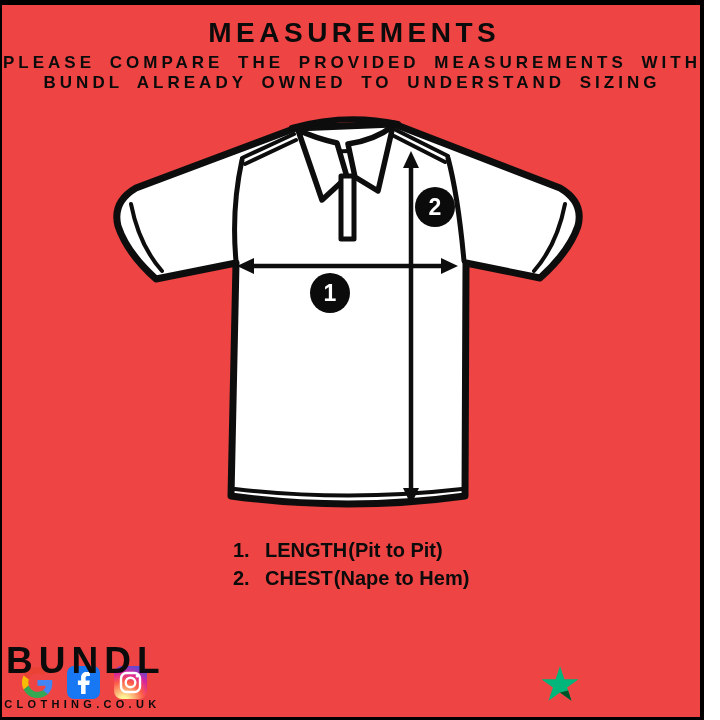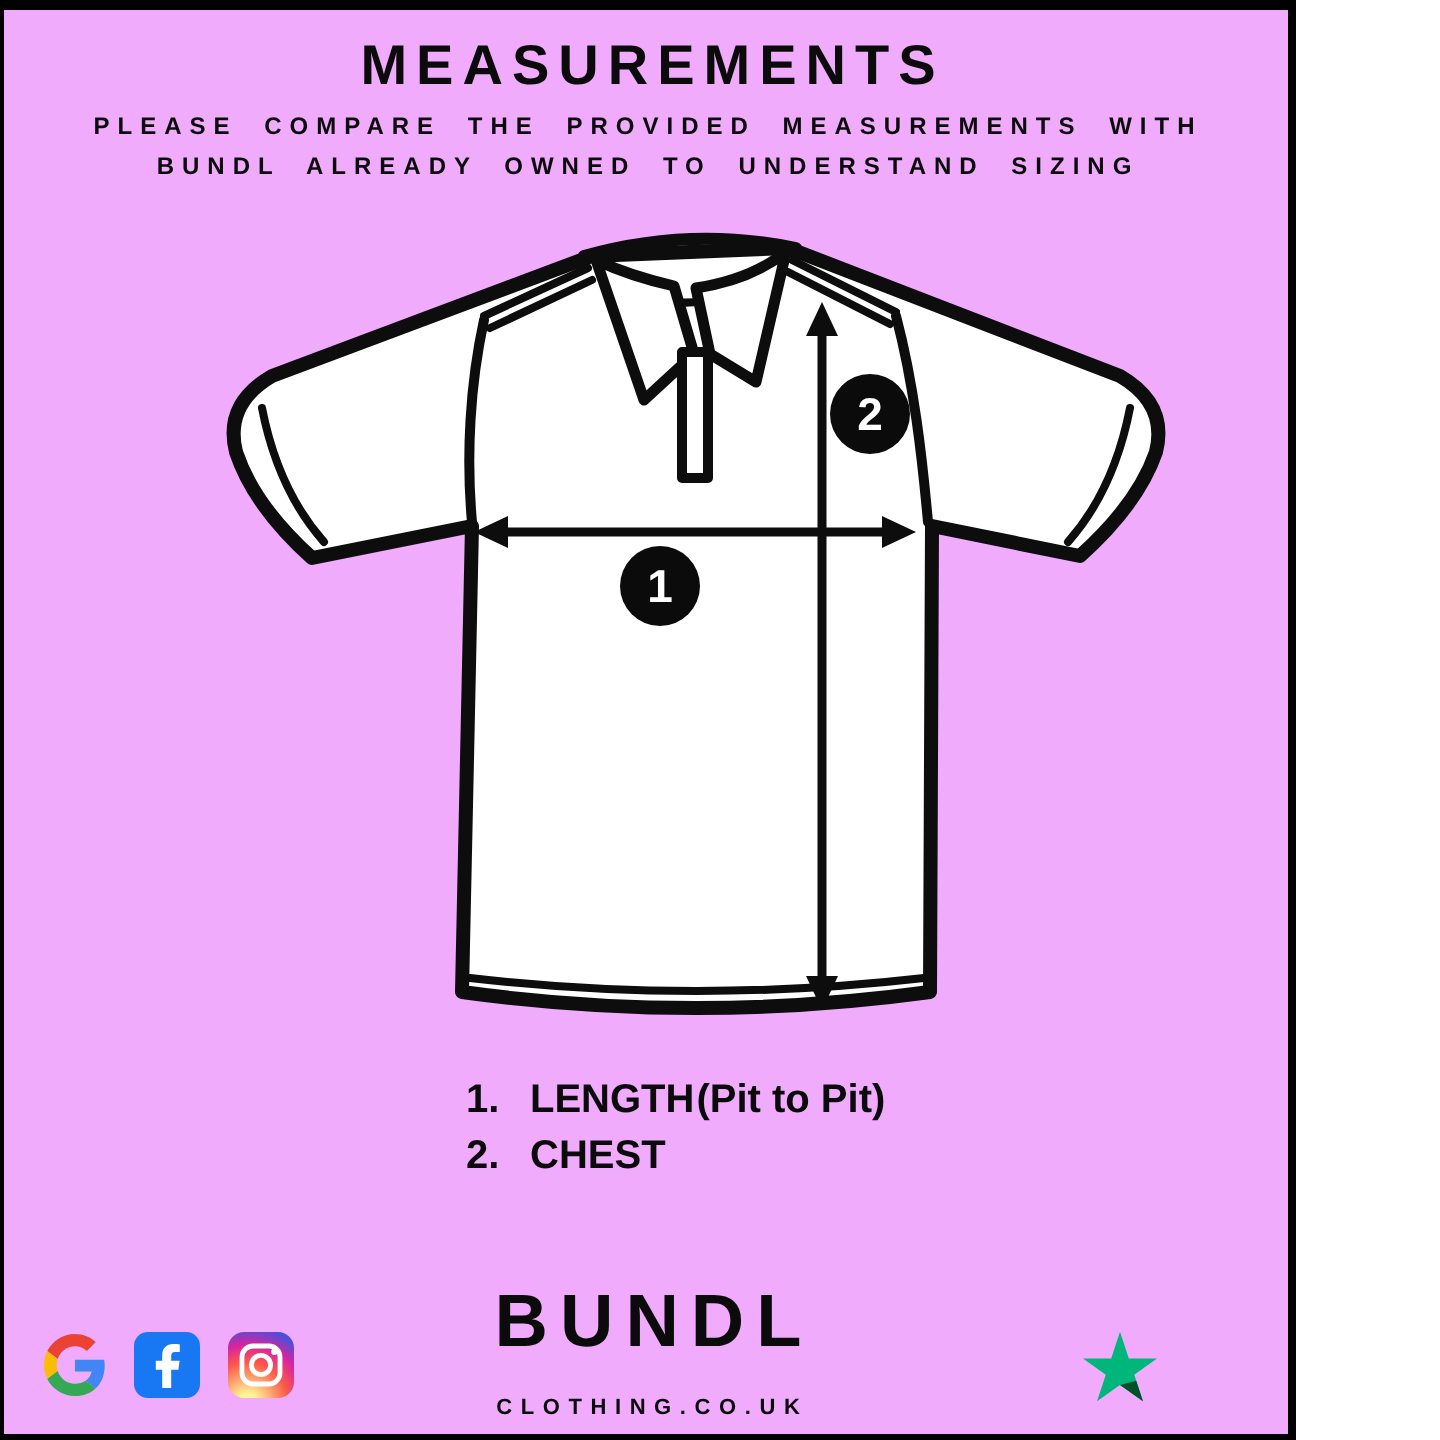--- a/index.html
+++ b/index.html
@@ -1,35 +1,35 @@
 <!DOCTYPE html>
 <html><head>
 <meta charset="utf-8">
 <style>
   html,body{margin:0;padding:0;background:#fff;}
-  .page{position:relative;width:648px;height:720px;background:#f0abfc;overflow:hidden;
+  .page{position:relative;width:704px;height:720px;background:#ef4444;overflow:hidden;
         font-family:"Liberation Sans",sans-serif;color:#0b0b0b;}
   .frame{position:absolute;inset:0;border-style:solid;border-color:#000;
          border-width:5px 4px 3px 2px;pointer-events:none;}
   .title{position:absolute;top:17px;left:0;right:0;text-align:center;
          font-size:28px;font-weight:800;letter-spacing:4.5px;text-indent:4.5px;}
   .subtitle{position:absolute;top:53px;left:0;right:0;text-align:center;
-            font-size:12px;font-weight:700;letter-spacing:4px;word-spacing:6px;line-height:20px;}
+            font-size:17px;font-weight:700;letter-spacing:4px;word-spacing:6px;line-height:20px;}
   .diagram-svg{position:absolute;left:0;top:0;}
   .marker{position:absolute;width:40px;height:40px;border-radius:50%;background:#0b0b0b;
           color:#fff;display:flex;align-items:center;justify-content:center;
           font-size:23px;font-weight:700;}
   .legend{position:absolute;left:233px;top:539px;font-size:20px;font-weight:700;}
   .legend-row{display:flex;align-items:baseline;height:28px;}
   .legend-num{width:32px;}
   .legend-det{margin-left:1px;}
   .social{position:absolute;left:22px;top:666px;display:flex;align-items:center;}
   .social .icon{display:block;}
   .icon-gap{margin-left:14px;}
-  .brand{position:absolute;left:0;right:0;top:642px;text-align:center;}
+  .brand{position:absolute;left:0;right:0;top:642px;}
   .brand-name{font-size:37px;font-weight:800;letter-spacing:6px;text-indent:6px;line-height:38px;}
   .brand-domain{font-size:11px;font-weight:700;letter-spacing:4.3px;text-indent:4.3px;margin-top:18px;}
   .trustpilot{position:absolute;left:541px;top:665px;display:flex;align-items:center;}
   .tp-label{font-size:28px;font-weight:700;letter-spacing:-1px;color:#191919;margin-left:6px;}
 </style>
 </head>
 <body>
 
 <div class="page">
   <div class="frame"></div>
@@ -97,20 +97,21 @@
 
   <div class="legend">
     <div class="legend-row">
       <span class="legend-num">1.</span>
       <span class="legend-lbl">LENGTH</span>
       <span class="legend-det">(Pit to Pit)</span>
     </div>
     <div class="legend-row">
       <span class="legend-num">2.</span>
       <span class="legend-lbl">CHEST</span>
+      <span class="legend-det">(Nape to Hem)</span>
     </div>
   </div>
 
   <div class="social">
     <svg class="icon" width="31" height="31" viewBox="0 0 48 48">
       <path fill="#EA4335" d="M24 9.5c3.54 0 6.71 1.22 9.21 3.6l6.85-6.85C35.9 2.38 30.47 0 24 0 14.62 0 6.51 5.38 2.56 13.22l7.98 6.19C12.43 13.72 17.74 9.5 24 9.5z"></path>
       <path fill="#4285F4" d="M46.98 24.55c0-1.57-.15-3.09-.38-4.55H24v9.02h12.94c-.58 2.96-2.26 5.48-4.78 7.18l7.73 6c4.51-4.18 7.09-10.36 7.09-17.65z"></path>
       <path fill="#FBBC05" d="M10.53 28.59c-.48-1.45-.76-2.99-.76-4.59s.27-3.14.76-4.59l-7.98-6.19C.92 16.46 0 20.12 0 24c0 3.88.92 7.54 2.56 10.78l7.97-6.19z"></path>
       <path fill="#34A853" d="M24 48c6.48 0 11.93-2.13 15.89-5.81l-7.73-6c-2.15 1.45-4.92 2.3-8.16 2.3-6.26 0-11.57-4.22-13.47-9.91l-7.98 6.19C6.51 42.62 14.62 48 24 48z"></path>
     </svg>

